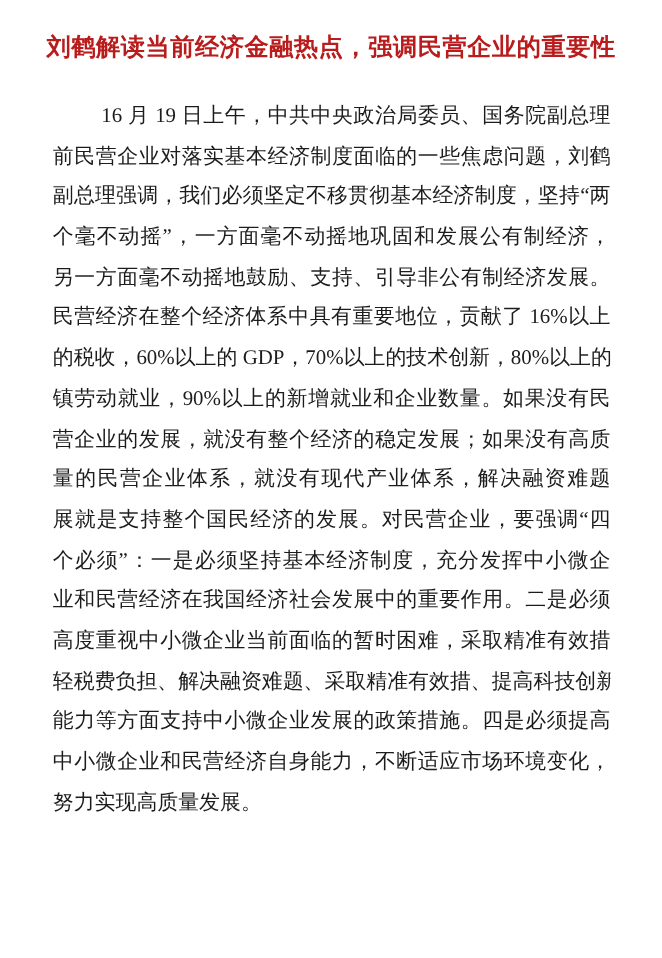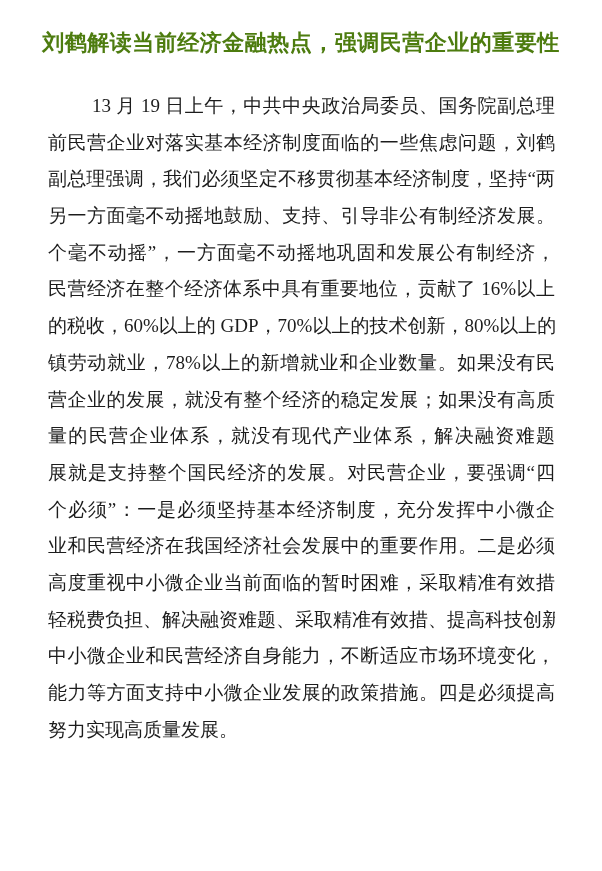--- a/index.html
+++ b/index.html
@@ -18,21 +18,21 @@
   .page {
     width: 602px;
     height: 871px;
     position: relative;
   }
   .page-title {
     margin: 26px 24px 0 24px;
     text-align: center;
     font-size: 22px;
     font-weight: bold;
-    color: #4d7c0f;
+    color: #b91c1c;
     line-height: 34px;
     letter-spacing: 0.5px;
   }
   .body-text {
     margin: 28px 47px 0 48px;
   }
   .body-line {
     font-size: 19px;
     line-height: 36.7px;
     height: 36.7px;
@@ -65,37 +65,37 @@
   }
 </style>
 </head>
 <body>
 
 <div class="page">
 
   <div class="page-title">刘鹤解读当前经济金融热点，强调民营企业的重要性</div>
 
   <div class="body-text">
-    <div class="body-line first">13 月 19 日上午，中共中央政治局委员、国务院副总理</div>
+    <div class="body-line first">16 月 19 日上午，中共中央政治局委员、国务院副总理</div>
       <div class="body-line">前民营企业对落实基本经济制度面临的一些焦虑问题，刘鹤</div>
       <div class="body-line">副总理强调，我们必须坚定不移贯彻基本经济制度，坚持“两</div>
+      <div class="body-line">个毫不动摇”，一方面毫不动摇地巩固和发展公有制经济，</div>
       <div class="body-line">另一方面毫不动摇地鼓励、支持、引导非公有制经济发展。</div>
-      <div class="body-line">个毫不动摇”，一方面毫不动摇地巩固和发展公有制经济，</div>
       <div class="body-line">民营经济在整个经济体系中具有重要地位，贡献了 16%以上</div>
       <div class="body-line">的税收，60%以上的 GDP，70%以上的技术创新，80%以上的城</div>
-      <div class="body-line">镇劳动就业，78%以上的新增就业和企业数量。如果没有民</div>
+      <div class="body-line">镇劳动就业，90%以上的新增就业和企业数量。如果没有民</div>
       <div class="body-line">营企业的发展，就没有整个经济的稳定发展；如果没有高质</div>
       <div class="body-line">量的民营企业体系，就没有现代产业体系，解决融资难题</div>
       <div class="body-line">展就是支持整个国民经济的发展。对民营企业，要强调“四</div>
       <div class="body-line">个必须”：一是必须坚持基本经济制度，充分发挥中小微企</div>
       <div class="body-line">业和民营经济在我国经济社会发展中的重要作用。二是必须</div>
       <div class="body-line">高度重视中小微企业当前面临的暂时困难，采取精准有效措</div>
       <div class="body-line">轻税费负担、解决融资难题、采取精准有效措、提高科技创新</div>
+      <div class="body-line">能力等方面支持中小微企业发展的政策措施。四是必须提高</div>
       <div class="body-line">中小微企业和民营经济自身能力，不断适应市场环境变化，</div>
-      <div class="body-line">能力等方面支持中小微企业发展的政策措施。四是必须提高</div>
       <div class="body-line last-line">
       <span>努力实现高质量发展。</span>
     </div>
   </div>
 
   <div class="page-footer">
     <span>- 4 -</span>
   </div>
 
 </div>

